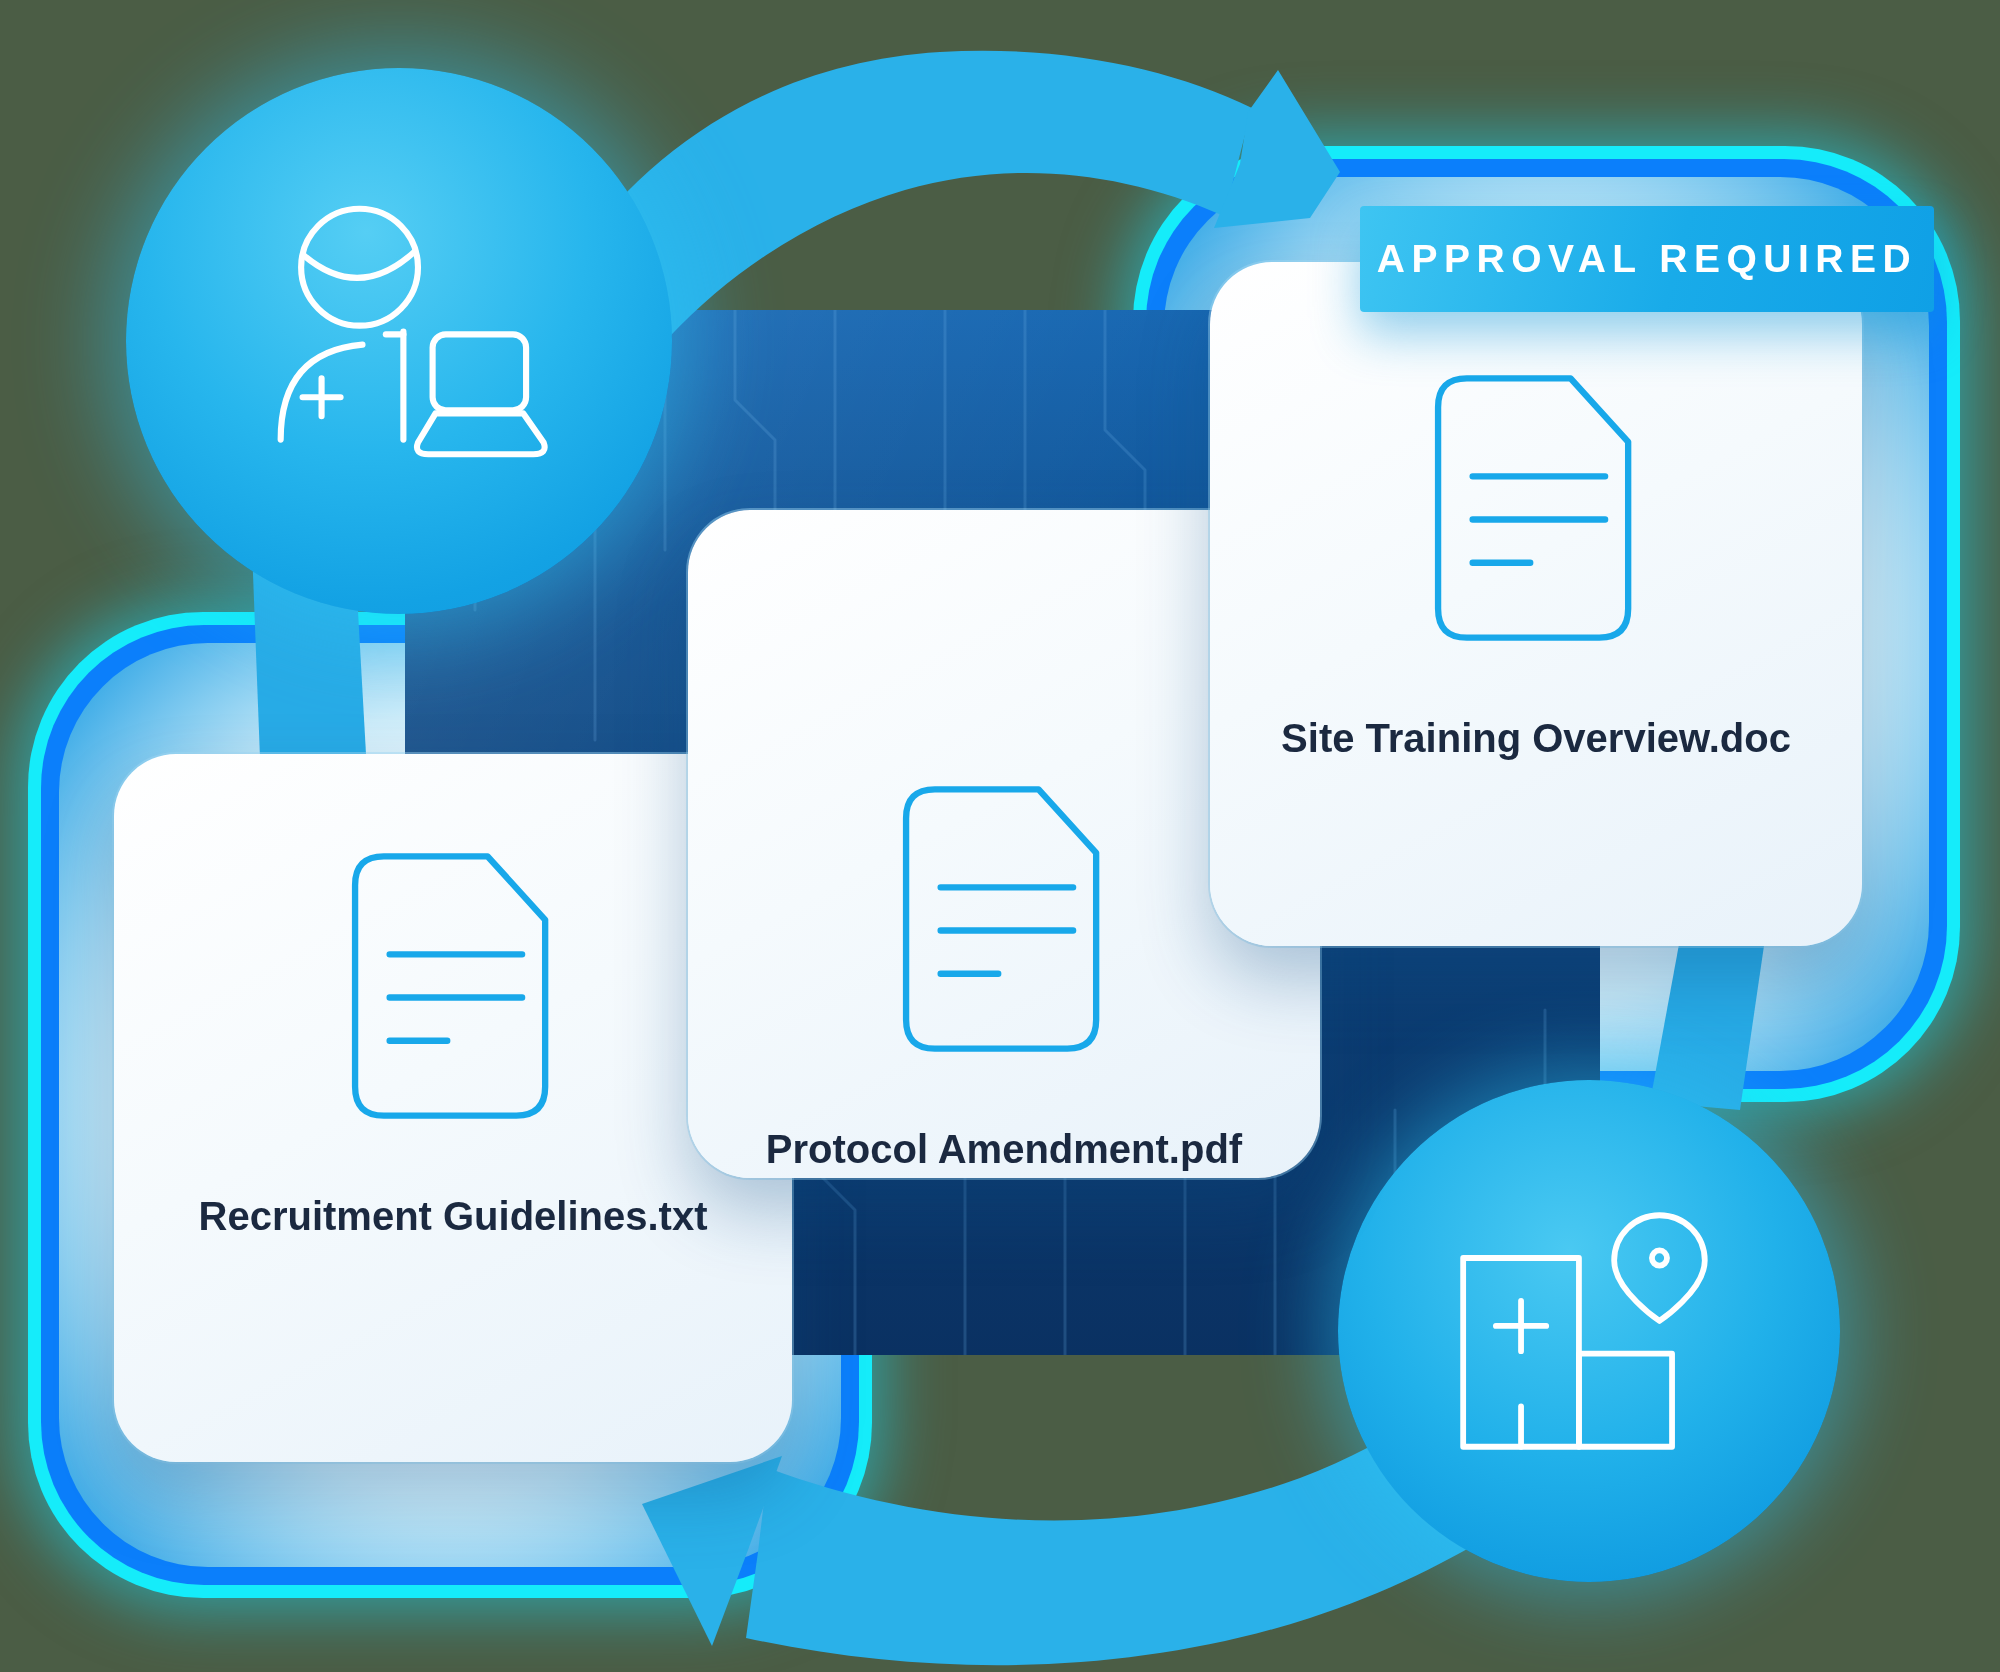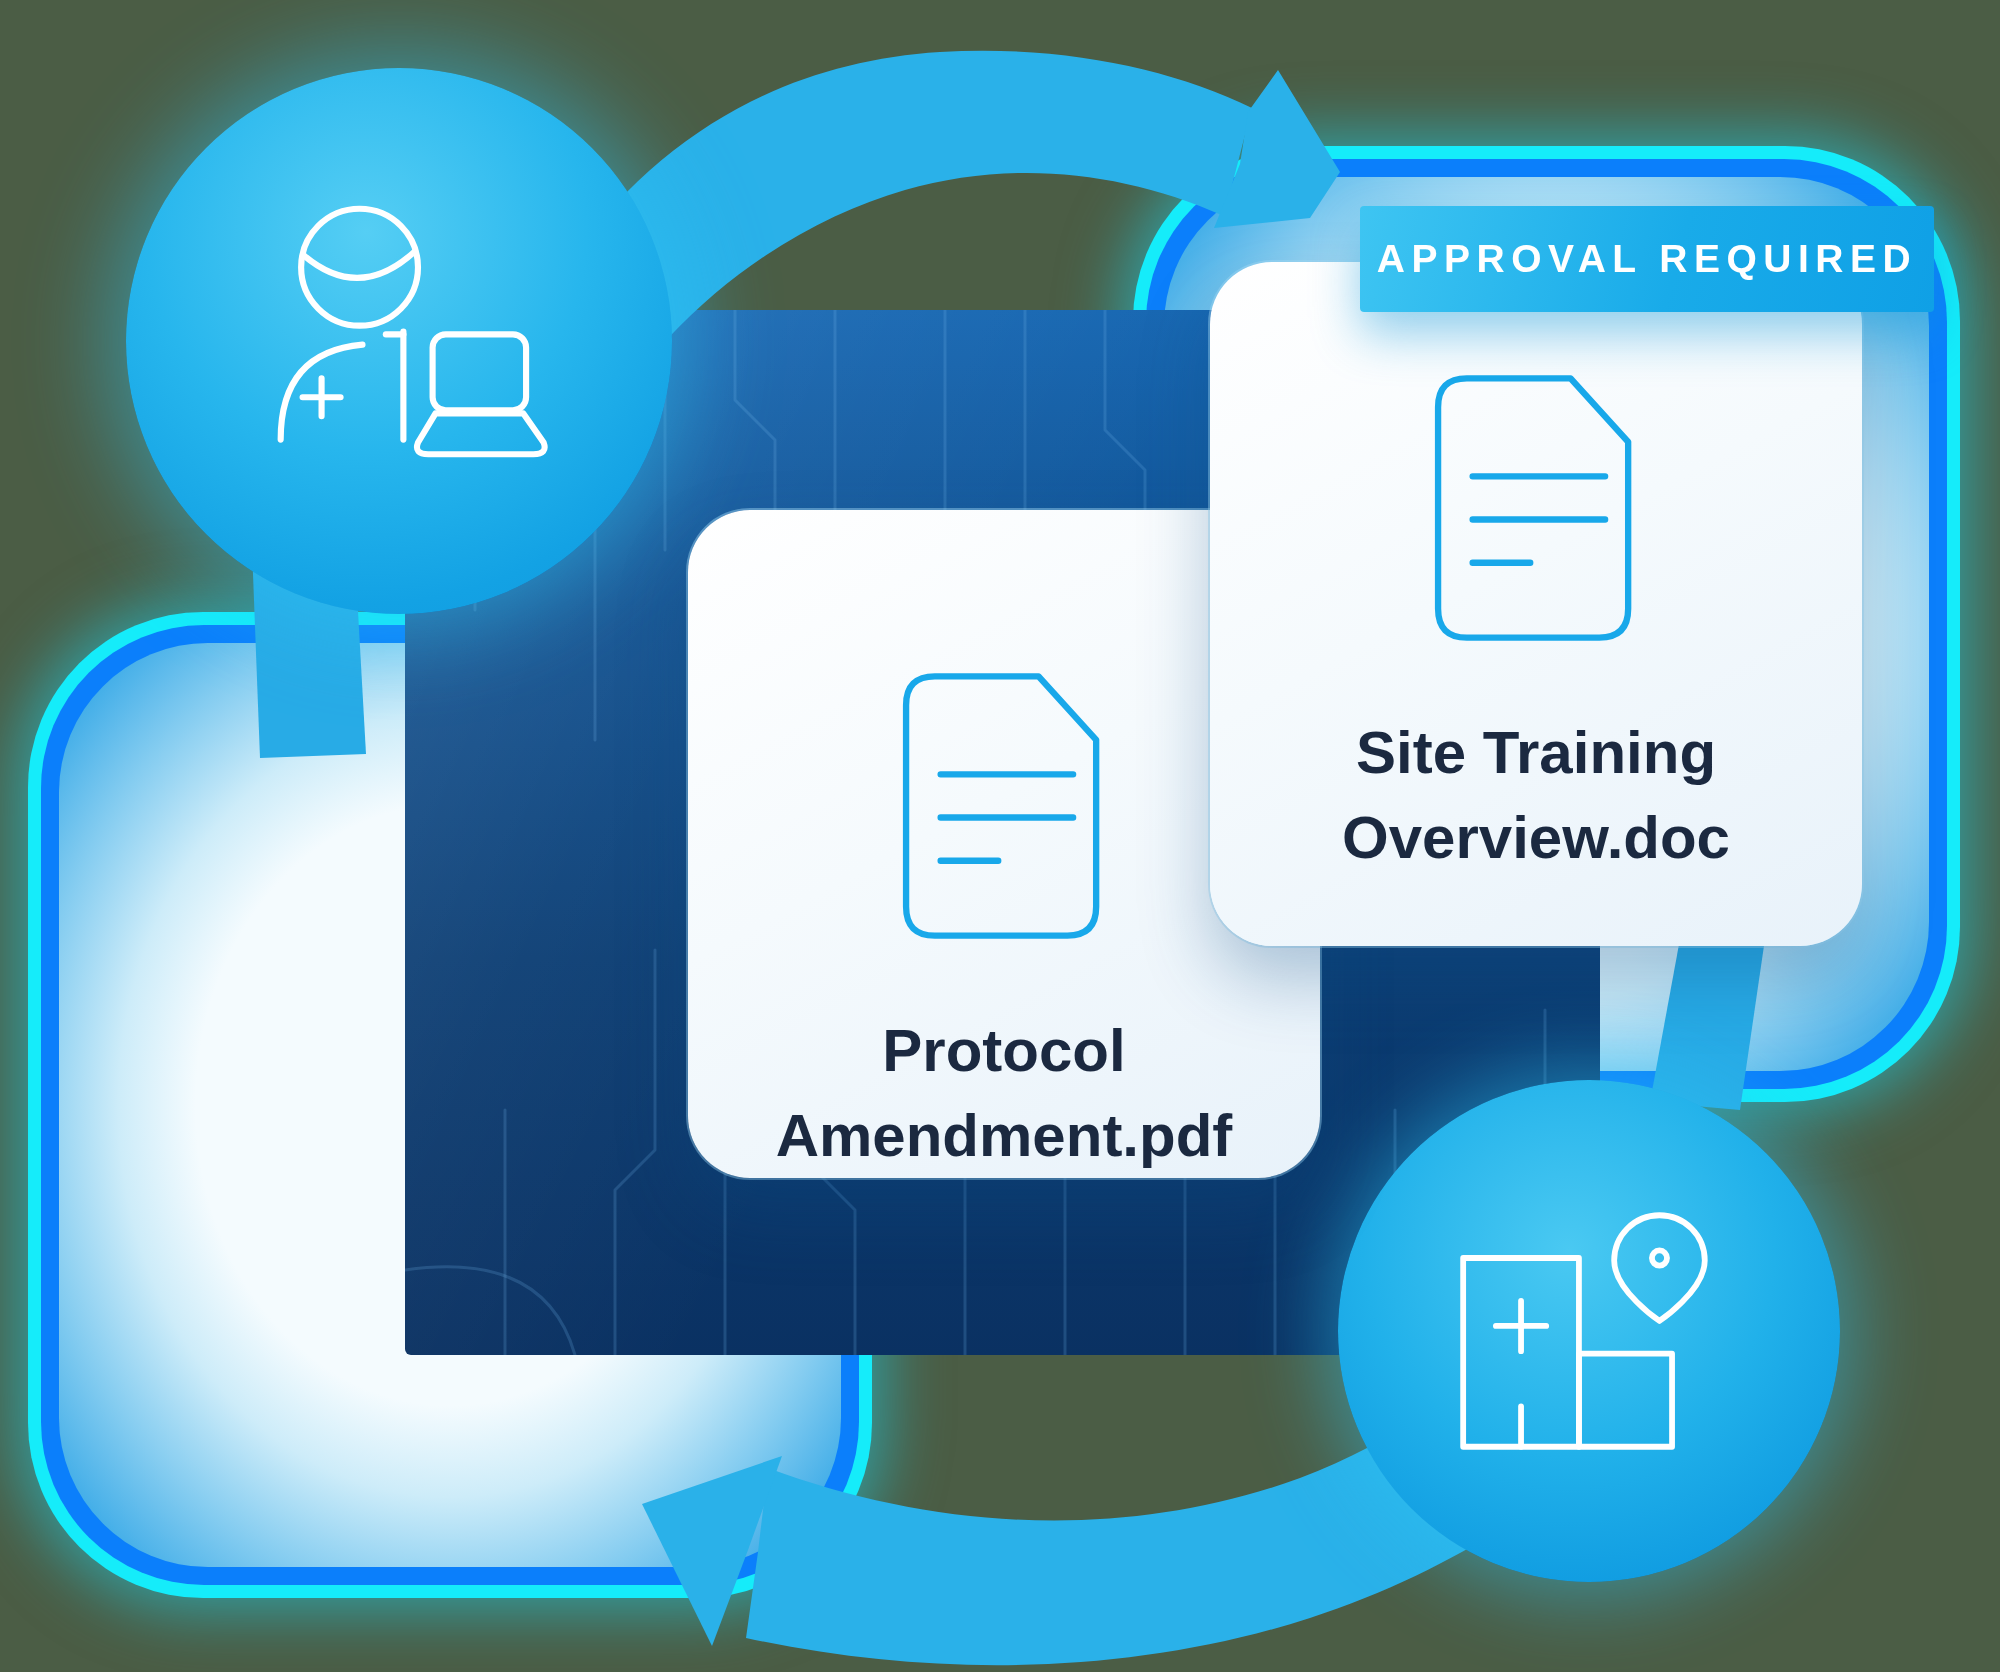--- a/index.html
+++ b/index.html
@@ -38,21 +38,21 @@
   
   .card{position:absolute;border-radius:62px;display:flex;flex-direction:column;align-items:center;
         background:linear-gradient(152deg,#ffffff 0%,#f5fafd 45%,#e8f2fa 100%);
         box-shadow:0 34px 70px rgba(14,76,134,.30), 0 0 0 2px rgba(164,220,246,.45);}
   .card-left{left:114px;top:754px;width:678px;height:708px;z-index:5;}
   .card-mid{left:688px;top:510px;width:632px;height:668px;z-index:6;justify-content:flex-end;}
   .card-right{left:1210px;top:262px;width:652px;height:684px;z-index:7;}
   .card .doc{margin-top:88px;width:272px;height:288px;}
   .card-right .doc{margin-top:102px;width:284px;height:288px;}
   .card-mid .doc{margin-top:84px;}
-  .card .title{margin-top:58px;font-size:60px;line-height:1.42;font-weight:700;
+  .card .title{margin-top:58px;font-size:40px;line-height:1.42;font-weight:700;
         color:#1b2940;text-align:center;padding:0 40px;letter-spacing:0;}
 
   
   .badge{position:absolute;left:1360px;top:206px;width:574px;height:106px;z-index:8;
         border-radius:4px;display:flex;align-items:center;justify-content:center;
         background:linear-gradient(105deg,#3ec5f2 0%,#19abe9 55%,#0fa0e6 100%);
         box-shadow:0 22px 48px rgba(16,150,215,.45);}
   .badge span{color:#ffffff;font-size:39px;font-weight:700;letter-spacing:6.5px;white-space:nowrap;}
 </style>
 </head>
@@ -118,20 +118,29 @@
         <rect x="20" y="42" width="92" height="150"></rect>
         <path d="M66,76 V116 M46,96 H86"></path>
         <path d="M66,160 V192"></path>
         <rect x="112" y="118" width="74" height="74"></rect>
         <path d="M176,8 C196,8 212,24 212,44 C212,68 176,92 176,92 C176,92 140,68 140,44 C140,24 156,8 176,8 Z"></path>
         <circle cx="176" cy="42" r="6"></circle>
       </g>
     </svg>
   </div>
 
+  <div class="card card-left">
+    <svg class="doc" viewBox="0 0 92 100">
+      <g fill="none" stroke="#18a8ea" stroke-width="2.2" stroke-linecap="round" stroke-linejoin="round">
+        <path d="M22,5 H58 L78,27 V85 Q78,95 68,95 H22 Q12,95 12,85 V15 Q12,5 22,5 Z"></path>
+        <path d="M24,39 H70 M24,54 H70 M24,69 H44"></path>
+      </g>
+    </svg>
+    <div class="title">Recruitment Guidelines.txt</div>
+  </div>
 
   <div class="card card-mid">
     <svg class="doc" viewBox="0 0 92 100">
       <g fill="none" stroke="#18a8ea" stroke-width="2.2" stroke-linecap="round" stroke-linejoin="round">
         <path d="M22,5 H58 L78,27 V85 Q78,95 68,95 H22 Q12,95 12,85 V15 Q12,5 22,5 Z"></path>
         <path d="M24,39 H70 M24,54 H70 M24,69 H44"></path>
       </g>
     </svg>
     <div class="title">Protocol Amendment.pdf</div>
   </div>

